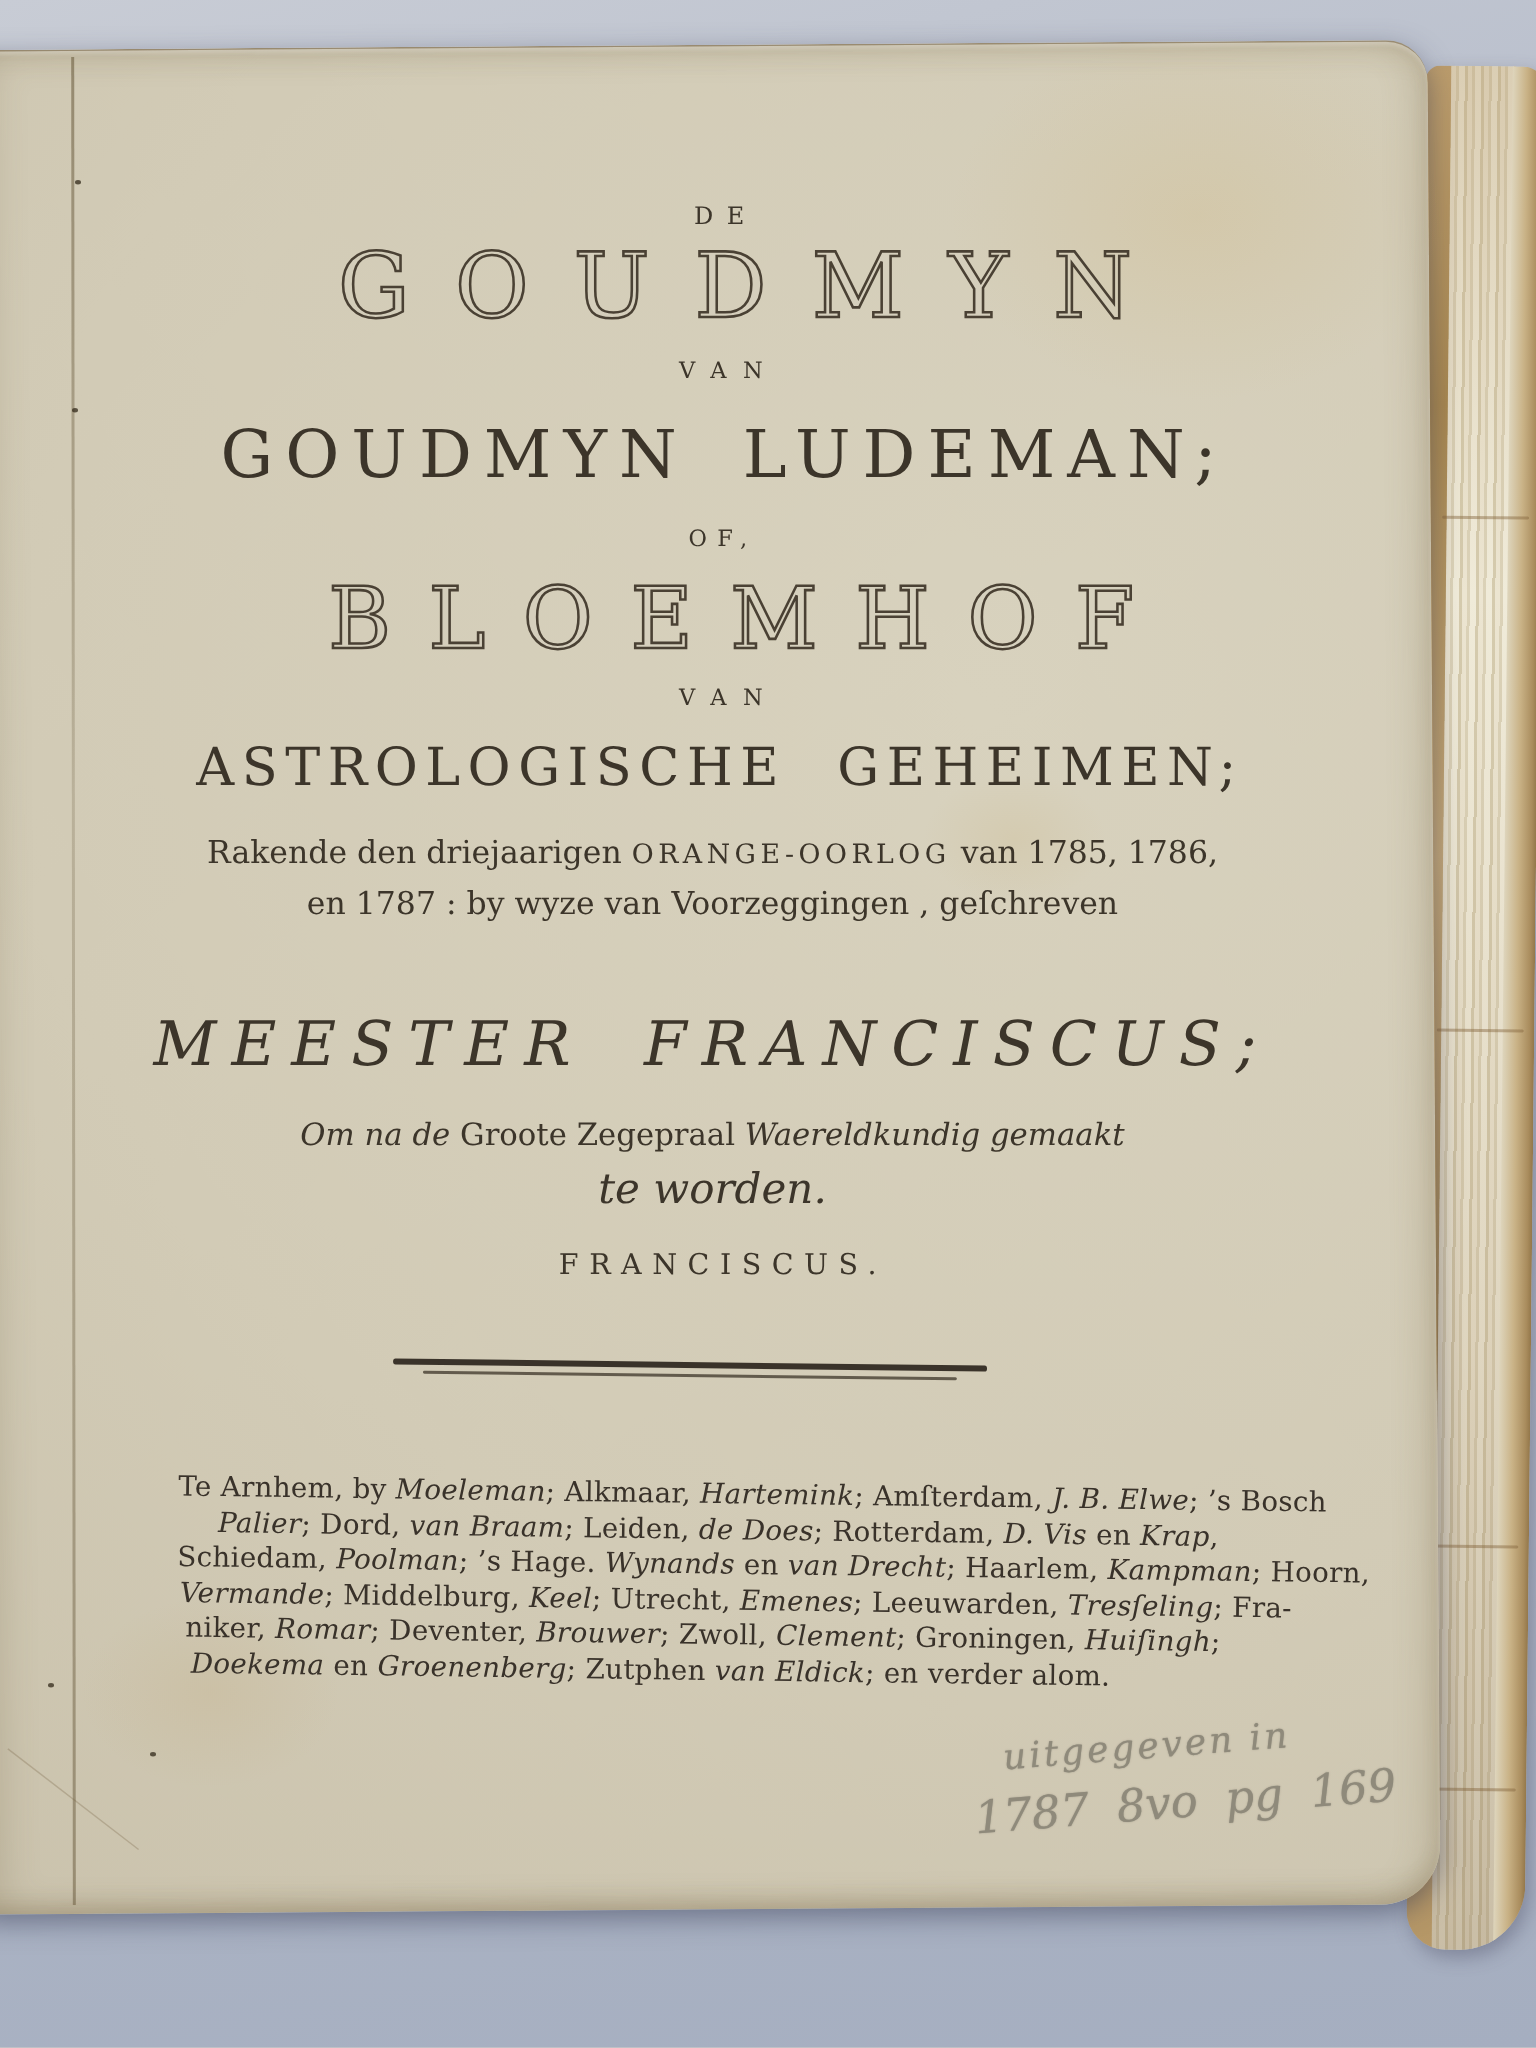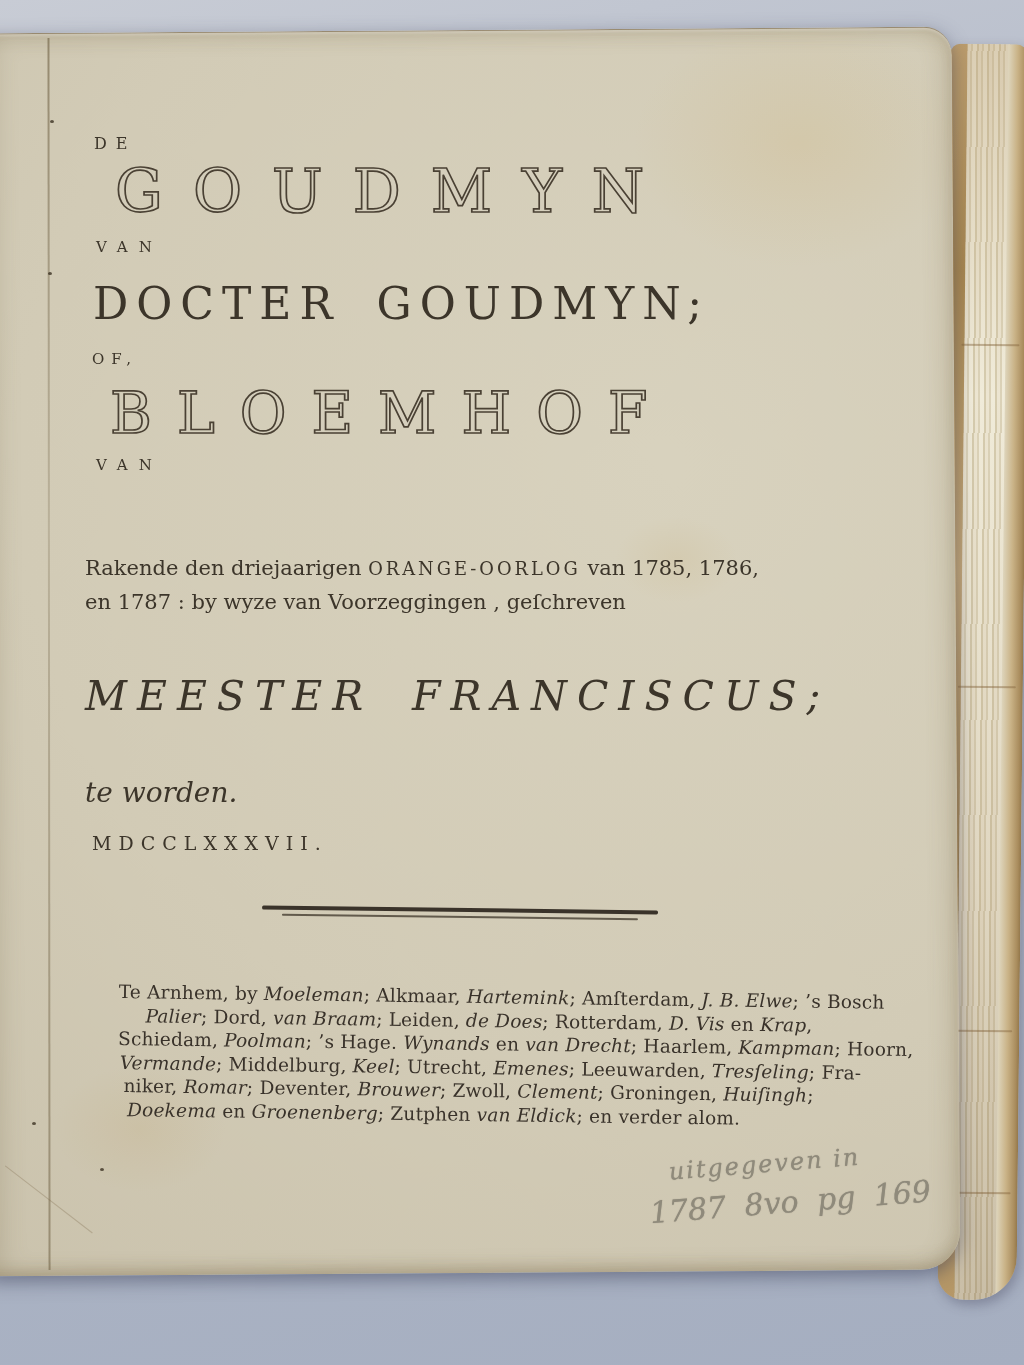--- a/index.html
+++ b/index.html
@@ -54,21 +54,21 @@
   .stain.s1 { left:600px; top:-50px; width:440px; height:330px;
     background:radial-gradient(closest-side, rgba(205,175,110,.20), rgba(205,175,110,0) 75%); }
   .stain.s2 { left:610px; top:470px; width:170px; height:120px;
     background:radial-gradient(closest-side, rgba(195,165,100,.14), rgba(195,165,100,0) 72%); }
   .stain.s3 { left:40px; top:1010px; width:230px; height:170px;
     background:radial-gradient(closest-side, rgba(185,150,90,.13), rgba(185,150,90,0) 75%); }
   .speck { position:absolute; width:4px; height:3px; border-radius:50%; background:rgba(50,40,25,.75); }
 
   
   .content { position:absolute; left:0; top:0; width:1024px; height:1365px; color:#3c352a; }
-  .cline { position:absolute; left:85px; width:780px; text-align:left; white-space:nowrap; }
+  .cline { position:absolute; left:85px; width:780px; text-align:center; white-space:nowrap; }
 
   .half-title   { top:134px; font-size:16px; letter-spacing:9px;  padding-left:9px; }
   .main-title   { top:156px; font-size:60px; letter-spacing:30px; padding-left:30px; }
   .van-1        { top:238px; font-size:15px; letter-spacing:11px; padding-left:11px; }
   .author-line  { top:278px; font-size:44px; letter-spacing:8px; word-spacing:14px; padding-left:8px; }
   .of-line      { top:350px; font-size:15px; letter-spacing:7px;  padding-left:7px; }
   .alt-title    { top:380px; font-size:57px; letter-spacing:25px; padding-left:25px; }
   .van-2        { top:456px; font-size:15px; letter-spacing:11px; padding-left:11px; }
   .subtitle     { top:492px; font-size:35px; letter-spacing:5px; word-spacing:18px; padding-left:5px; }
   .desc-1       { top:556px; font-size:21px; }
@@ -134,29 +134,31 @@
 
 <div class="content">
   <div class="speck" style="left:50px; top:120px"></div>
   <div class="speck" style="left:48px; top:272px"></div>
   <div class="speck" style="left:100px; top:1168px"></div>
   <div class="speck" style="left:32px; top:1122px"></div>
 
   <div class="cline half-title">DE</div>
   <div class="cline main-title ornate">GOUDMYN</div>
   <div class="cline van-1">VAN</div>
-  <div class="cline author-line">DOCTER GOUDMYN;</div>
+  <div class="cline author-line">GOUDMYN LUDEMAN;</div>
   <div class="cline alt-title ornate">BLOEMHOF</div>
   <div class="cline of-line">OF,</div>
   <div class="cline van-2">VAN</div>
+  <div class="cline subtitle">ASTROLOGISCHE GEHEIMEN;</div>
   <div class="cline desc-1"><span>Rakende den driejaarigen </span><span class="sc">ORANGE-OORLOG</span><span> van 1785, 1786,</span></div>
   <div class="cline desc-2">en 1787 : by wyze van Voorzeggingen , geſchreven</div>
   <div class="cline dedicatee">MEESTER FRANCISCUS;</div>
+  <div class="cline motto-1"><span class="it">Om na de </span><span>Groote Zegepraal </span><span class="it">Waereldkundig gemaakt</span></div>
   <div class="cline motto-2"><span class="it">te worden.</span></div>
-  <div class="cline year-roman">MDCCLXXXVII.</div>
+  <div class="cline year-roman">FRANCISCUS.</div>
 
   <div class="rule-wrap">
     <div class="rule-thick"></div>
     <div class="rule-thin"></div>
   </div>
 
   <div class="imprint">
     <div class="iline"><span>Te Arnhem, by </span><span class="it">Moeleman</span><span>; Alkmaar, </span><span class="it">Hartemink</span><span>; Amſterdam, </span><span class="it">J. B. Elwe</span><span>; ’s Bosch</span></div>
     <div class="iline"><span class="it">Palier</span><span>; Dord, </span><span class="it">van Braam</span><span>; Leiden, </span><span class="it">de Does</span><span>; Rotterdam, </span><span class="it">D. Vis</span><span> en </span><span class="it">Krap</span><span>,</span></div>
     <div class="iline"><span>Schiedam, </span><span class="it">Poolman</span><span>; ’s Hage. </span><span class="it">Wynands</span><span> en </span><span class="it">van Drecht</span><span>; Haarlem, </span><span class="it">Kampman</span><span>; Hoorn,</span></div>

